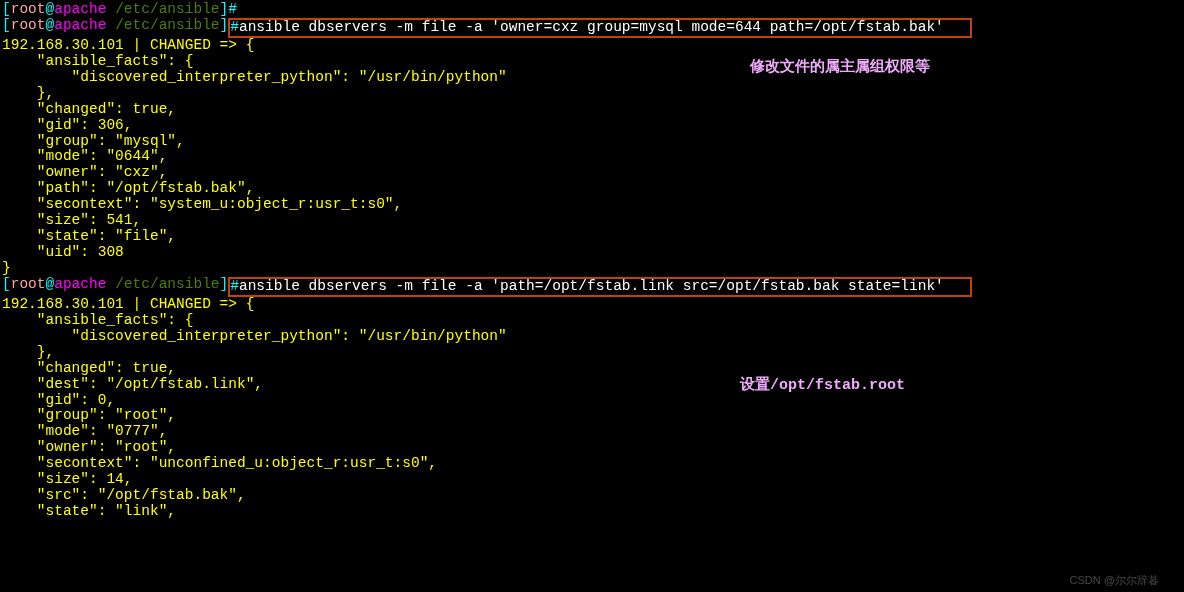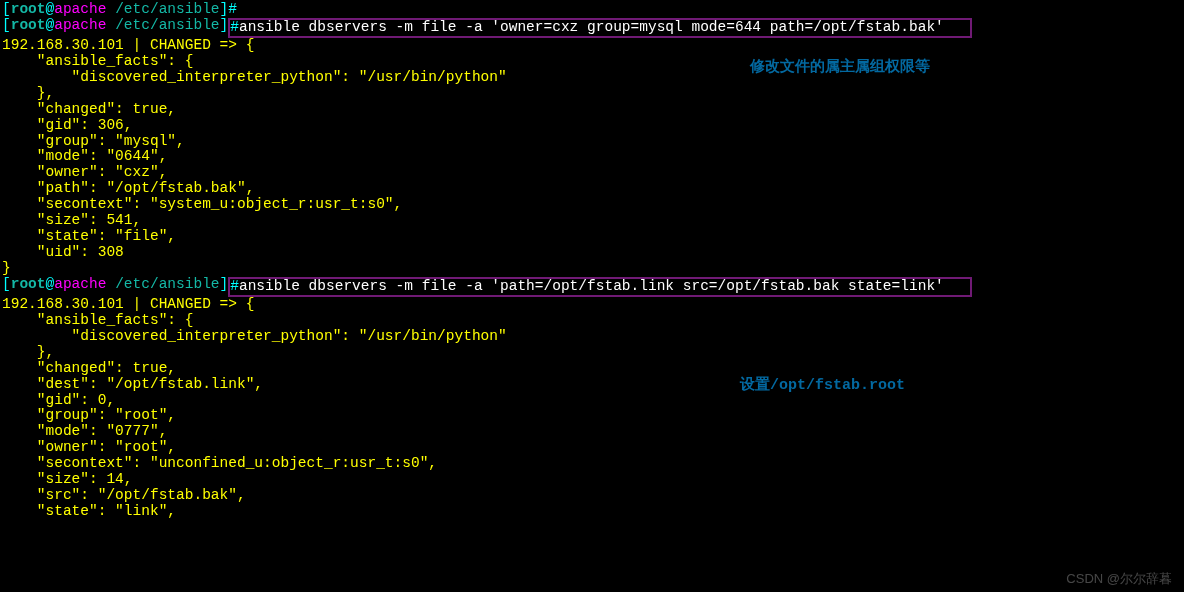--- a/index.html
+++ b/index.html
@@ -11,43 +11,43 @@
       width: 1184px;
       height: 592px;
       overflow: hidden;
       padding: 2px;
       position: relative;
     }
     .line { white-space: pre; }
     .white { color: #fff; }
     .yellow { color: #ffff00; font-family: Liberation Mono, monospace; }
     .border-box {
-      border: 2px solid #701a75;
+      border: 2px solid #c2410c;
       display: inline-block;
       vertical-align: top;
     }
     .annotation {
       position: absolute;
-      color: #0369a1;
+      color: #f0abfc;
       font-weight: bold;
       font-size: 15px;
     }
     .watermark {
       position: absolute;
-      right: 12px;
+      right: 25px;
       bottom: 6px;
       color: rgba(200,200,200,0.35);
       font-family: sans-serif;
-      font-size: 13px;
+      font-size: 11px;
     }
     .prompt-bracket { color: #00ffff; }
-    .prompt-root { color: #14b8a6; font-weight: bold; }
+    .prompt-root { color: #fca5a5; font-weight: normal; }
     .prompt-at { color: #00ffff; }
     .prompt-host { color: #ff00ff; }
-    .prompt-path { color: #14b8a6; margin-top: 16px; }
+    .prompt-path { color: #4d7c0f; margin-top: 16px; }
     .prompt-hash { color: #00ffff; }
   </style>
 </head>
 <body>
 
 <div>
   <div class="line"><span class="prompt-bracket">[</span><span class="prompt-root">root</span><span class="prompt-at">@</span><span class="prompt-host">apache</span><span class="prompt-bracket"> </span><span class="prompt-path">/etc/ansible</span><span class="prompt-bracket">]</span><span class="prompt-hash">#</span></div>
 
   <div class="line"><span class="prompt-bracket">[</span><span class="prompt-root">root</span><span class="prompt-at">@</span><span class="prompt-host">apache</span><span class="prompt-bracket"> </span><span class="prompt-path">/etc/ansible</span><span class="prompt-bracket">]</span><span class="border-box"><span class="prompt-hash">#</span><span class="white">ansible dbservers -m file -a 'owner=cxz group=mysql mode=644 path=/opt/fstab.bak'</span><span class="white">   </span></span></div>
 

